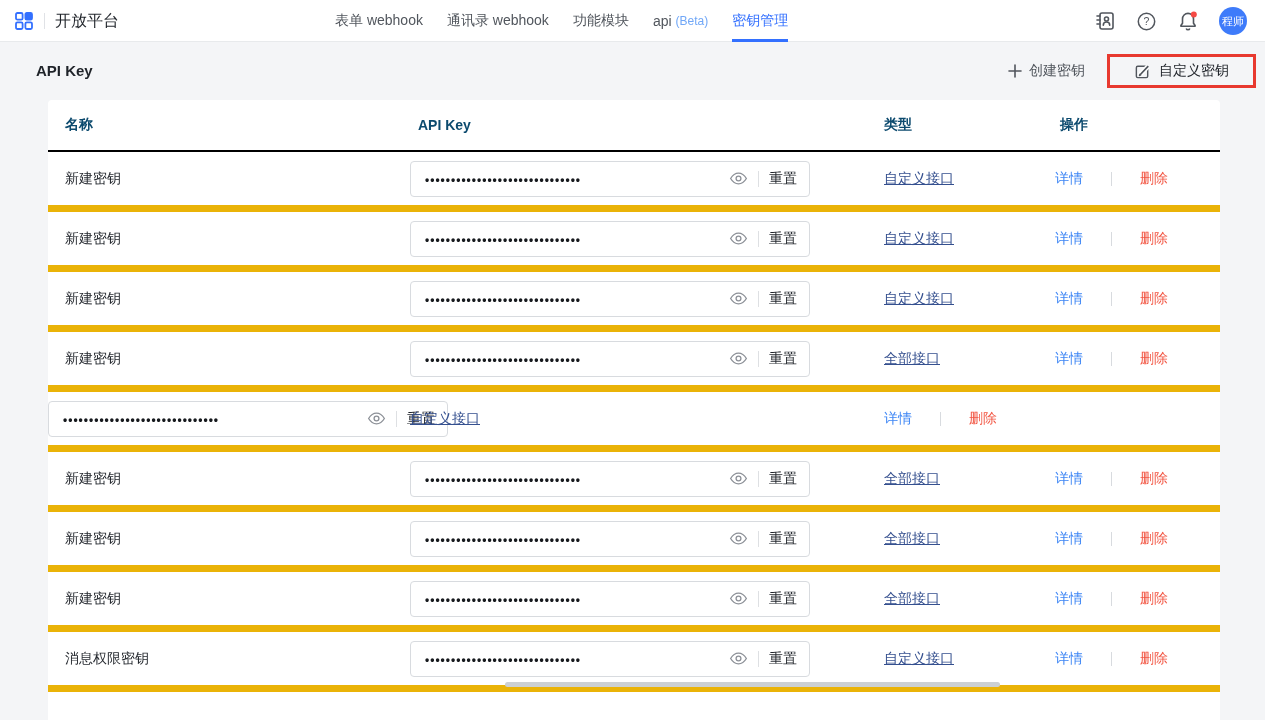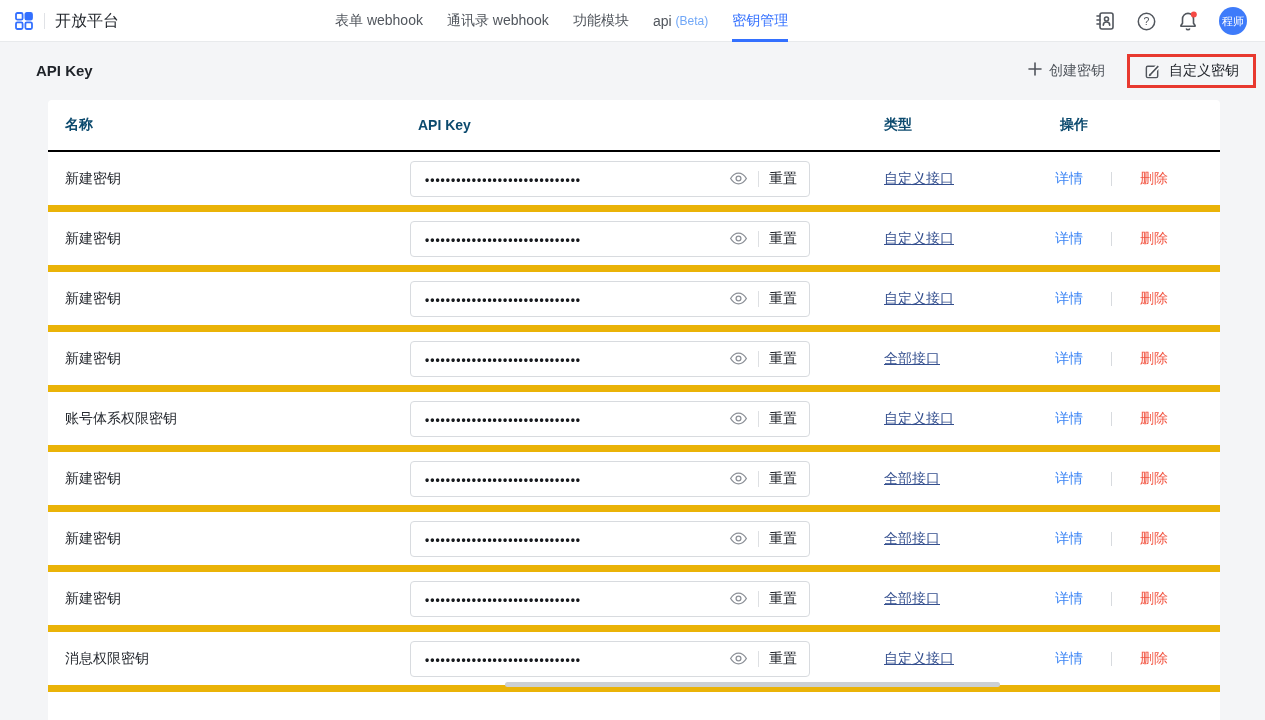--- a/index.html
+++ b/index.html
@@ -27,24 +27,24 @@
   .avatar { width:28px; height:28px; border-radius:50%; background:var(--avatar_bg,#3e7bfa);
     color:#fff; font-size:11px; display:flex; align-items:center; justify-content:center;
     letter-spacing:0; cursor:pointer; }
 
   
   .page-header { position:absolute; top:42px; left:0; width:1265px; height:58px; }
   .page-title { position:absolute; left:36px; top:0; height:58px; line-height:58px;
     font-size:15px; font-weight:bold; color:#1f2329; }
   .header-actions { position:absolute; right:9px; top:0; height:58px;
     display:flex; align-items:center; gap:22px; }
-  .create-btn { display:flex; align-items:flex-start; gap:7px; font-size:14px;
+  .create-btn { display:flex; align-items:center; gap:7px; font-size:14px;
     color:#51565d; cursor:pointer; }
   .annotation-box { border:3px solid var(--annotation,#e8392f);
-    height:34px; padding:0 14px; display:flex; align-items:center; gap:8px; }
+    height:34px; padding:0 24px; display:flex; align-items:center; gap:8px; }
   .custom-btn { display:flex; align-items:center; gap:8px; font-size:14px;
     color:#1f2329; cursor:pointer; }
 
   
   .card { position:absolute; left:48px; top:100px; width:1172px; height:620px;
     background:#fff; border-radius:4px 4px 0 0; }
   .thead, .trow { display:grid; grid-template-columns:362px 474px 171px auto;
     align-items:center; }
   .thead { height:52px; border-bottom:2px solid #000000; font-size:14px;
     font-weight:bold; color:#0c4a6e; }
@@ -250,21 +250,20 @@
     </div>
     <div class="cell-type">全部接口</div>
     <div class="cell-actions">
       <span class="link-detail">详情</span>
       <span class="action-divider"></span>
       <span class="link-delete">删除</span>
     </div>
   </div>
 
   <div class="trow">
-    <div class="cell-name">账号体系权限密钥</div>
     <div>
       <div class="key-group">
         <span class="masked">••••••••••••••••••••••••••••••</span>
         <span class="icon-btn">
           <svg width="19" height="13" viewBox="0 0 20 14" fill="none" stroke="#8c9097" stroke-width="1.4">
             <path d="M1.5 7 C4 2.9 7 1.3 10 1.3 s6 1.6 8.5 5.7 C16 11.1 13 12.7 10 12.7 S4 11.1 1.5 7 Z"></path>
             <circle cx="10" cy="7" r="2.6"></circle>
           </svg>
         </span>
         <span class="kg-divider"></span>

